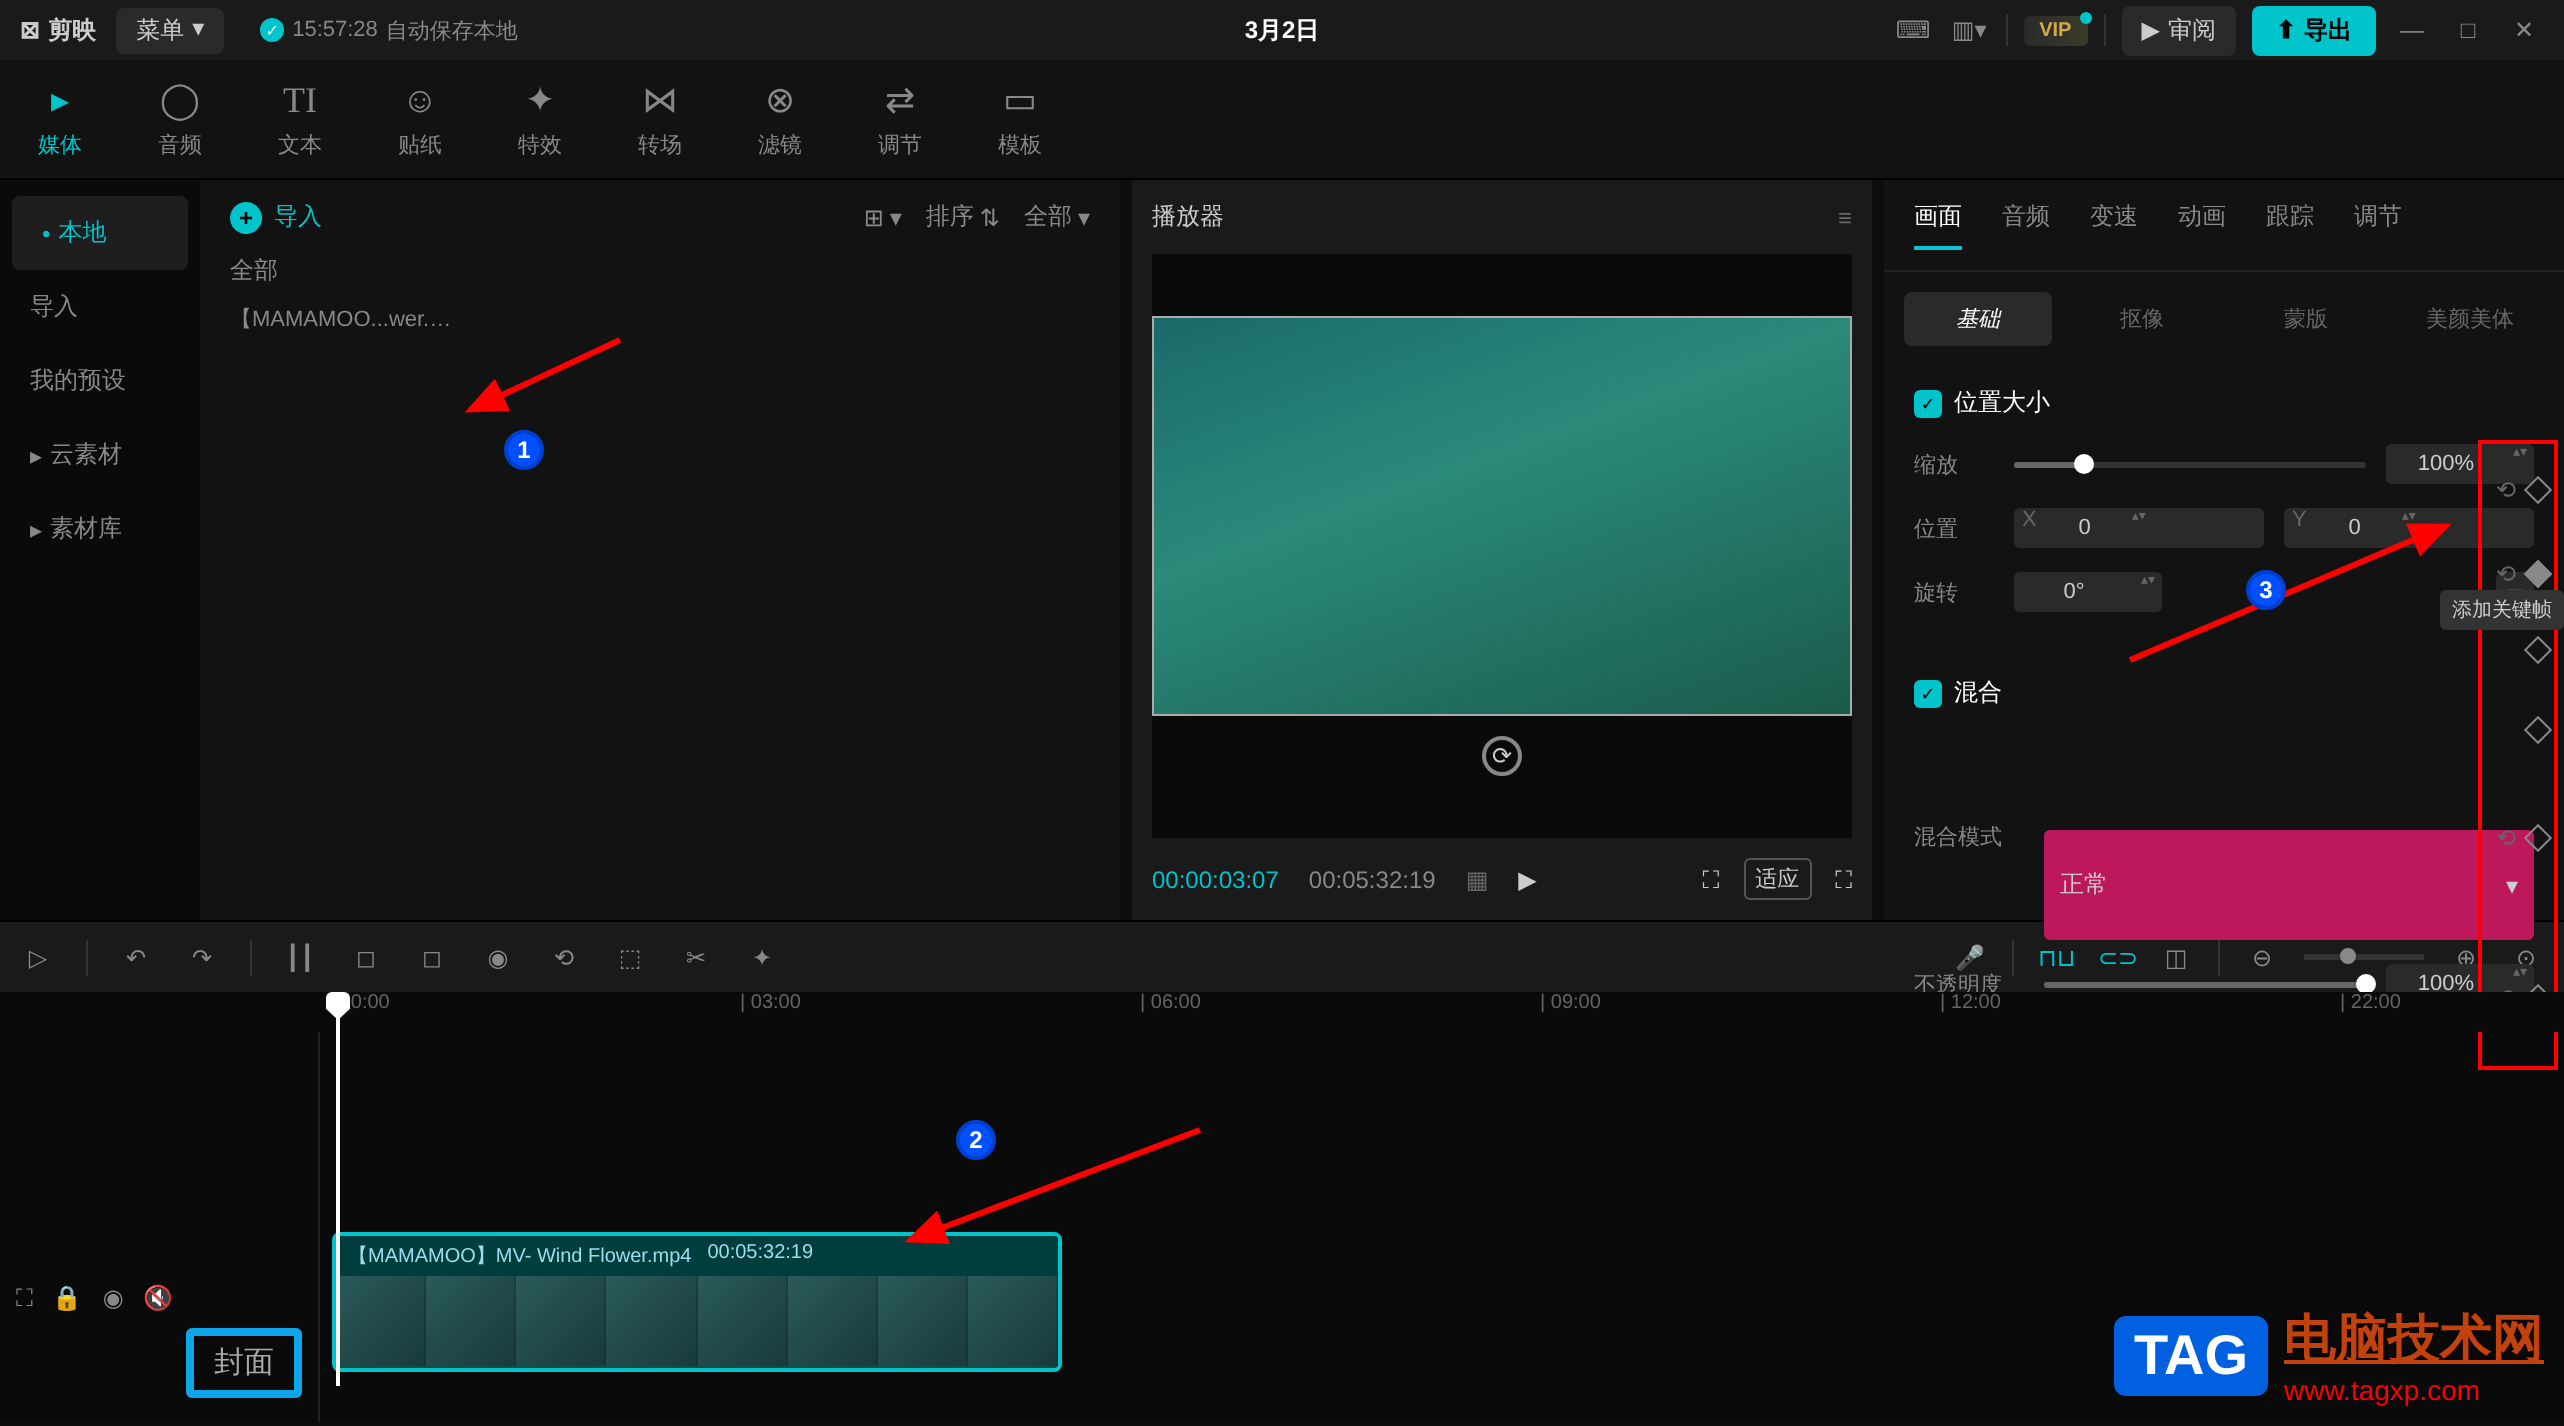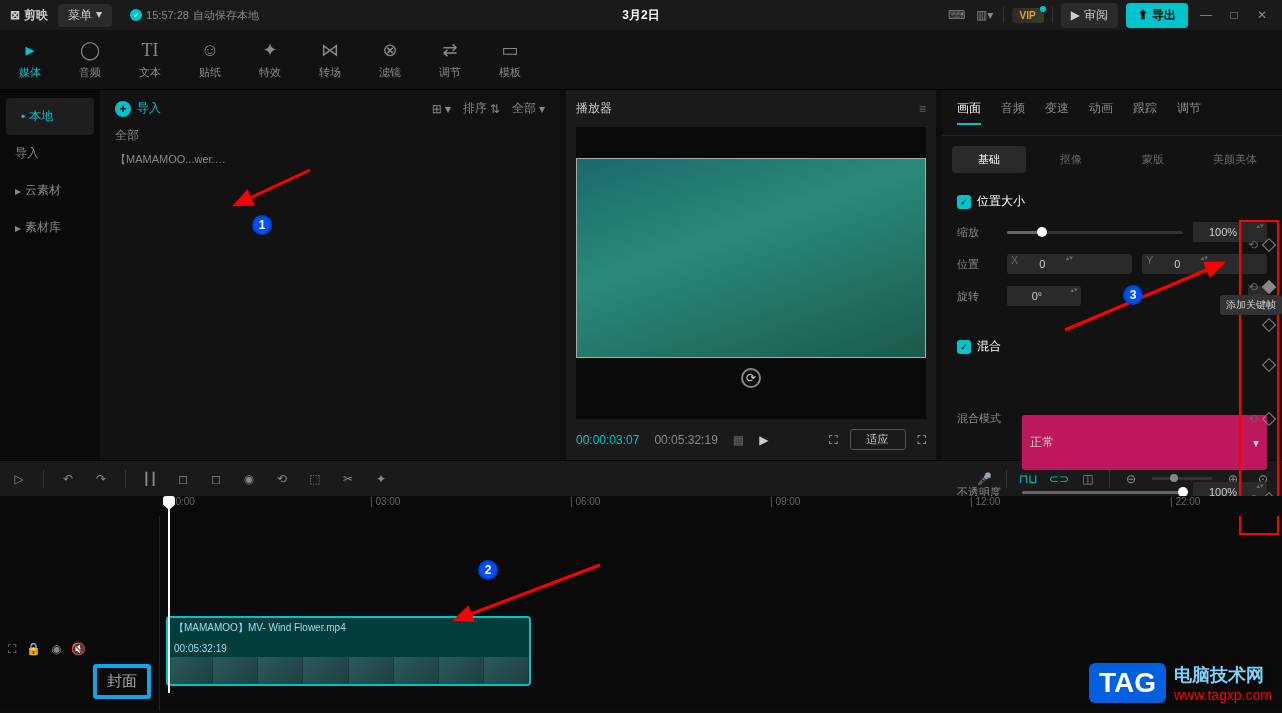--- a/index.html
+++ b/index.html
@@ -44,29 +44,29 @@
 
 .player-panel { flex: 1; background: #1a1a1a; margin: 0 6px; padding: 10px; display: flex; flex-direction: column; }
 .player-header { display: flex; align-items: center; justify-content: space-between; margin-bottom: 10px; }
 .player-viewport { flex: 1; background: #0a0a0a; display: flex; align-items: center; justify-content: center; position: relative; }
 .video-frame { width: 350px; height: 200px; background: linear-gradient(160deg, #1a6a6a 0%, #2a8a7a 40%, #1a5a4a 100%); position: relative; border: 1px solid #aaa; }
 .sync-icon { margin-top: 10px; width: 20px; height: 20px; border: 2px solid #888; border-radius: 50%; display: flex; align-items: center; justify-content: center; }
 .player-controls { display: flex; align-items: center; gap: 15px; padding-top: 10px; }
 .time-cur { color: #00c4cc; }
 .time-dur { color: #888; }
 .player-right-controls { margin-left: auto; display: flex; gap: 12px; align-items: center; }
-.fit-btn { border: 1px solid #555; padding: 2px 16px; border-radius: 3px; font-size: 11px; }
+.fit-btn { border: 1px solid #555; padding: 2px 5px; border-radius: 3px; font-size: 11px; }
 
 .props-panel { width: 340px; background: #121212; padding: 10px 0; position: relative; }
 .props-tabs { display: flex; gap: 20px; padding: 0 15px 10px; border-bottom: 1px solid #222; }
 .props-tab { color: #888; padding-bottom: 6px; }
 .props-tab.active { color: #fff; border-bottom: 2px solid #00c4cc; }
 .props-subtabs { display: flex; padding: 10px 10px; gap: 8px; }
 .props-subtab { flex: 1; text-align: center; padding: 6px; color: #666; font-size: 11px; }
-.props-subtab.active { background: #2a2a2a; color: #fff; border-radius: 4px; }
+.props-subtab.active { background: #2a2a2a; color: #fff; border-radius: 4px; font-style: italic; }
 
 .prop-section { padding: 10px 15px; }
 .prop-section-title { display: flex; align-items: center; gap: 6px; color: #fff; margin-bottom: 12px; }
 .prop-check { width: 14px; height: 14px; background: #00c4cc; border-radius: 3px; display: flex; align-items: center; justify-content: center; font-size: 9px; color: #000; }
 .prop-row { display: flex; align-items: center; gap: 10px; margin-bottom: 12px; }
 .prop-label { width: 40px; color: #888; font-size: 11px; }
 .slider { flex: 1; height: 3px; background: #333; position: relative; border-radius: 2px; }
 .slider-fill { height: 100%; background: #666; border-radius: 2px; }
 .slider-thumb { width: 10px; height: 10px; background: #fff; border-radius: 50%; position: absolute; top: -4px; transform: translateX(-50%); }
 .num-input { width: 60px; background: #2a2a2a; border: none; color: #ccc; padding: 4px 6px; border-radius: 3px; text-align: center; font-size: 11px; }
@@ -92,28 +92,28 @@
 .ruler-mark { position: absolute; font-size: 10px; color: #666; }
 .playhead { position: absolute; left: 168px; top: 498px; width: 2px; height: 195px; background: #fff; z-index: 10; }
 .playhead::before { content: ""; position: absolute; top: -2px; left: -5px; width: 12px; height: 14px; background: #fff; border-radius: 3px 3px 0 0; clip-path: polygon(0 0, 100% 0, 100% 60%, 50% 100%, 0 60%); }
 
 .timeline-body { height: 195px; background: #0a0a0a; display: flex; }
 .timeline-left { width: 160px; border-right: 1px solid #222; display: flex; flex-direction: column; justify-content: flex-end; padding: 12px 8px; gap: 8px; }
 .tl-left-icons { display: flex; gap: 10px; color: #888; align-items: center; }
 .cover-btn { border: 4px solid #0ea5e9; padding: 4px 10px; border-radius: 3px; color: #aaa; font-size: 15px; }
 .timeline-tracks { flex: 1; position: relative; padding-top: 100px; }
 .clip-strip { margin-left: 6px; width: 365px; height: 70px; border: 2px solid #00c4cc; border-radius: 4px; background: #1a4a4a; position: relative; overflow: hidden; }
-.clip-strip-header { background: rgba(0,60,60,0.9); padding: 3px 6px; font-size: 10px; color: #9de; display: flex; gap: 8px; flex-direction: column; }
+.clip-strip-header { background: rgba(0,60,60,0.9); padding: 3px 6px; font-size: 10px; color: #9de; display: flex; gap: 8px; }
 .clip-strip-thumbs { display: flex; height: 45px; }
 .clip-strip-thumb { flex: 1; background: linear-gradient(135deg, #2a5a5a, #1a3a3a); border-right: 1px solid rgba(0,0,0,0.3); }
 
 .annotation-circle { position: absolute; width: 20px; height: 20px; border: 2px solid #0040d0; background: #0050ff; border-radius: 50%; color: #fff; font-weight: bold; display: flex; align-items: center; justify-content: center; font-size: 12px; z-index: 50; }
 .tag-logo { position: absolute; right: 10px; bottom: 10px; display: flex; align-items: center; gap: 8px; z-index: 60; }
 .tag-box { background: #0060e0; color: #fff; font-weight: 900; font-size: 28px; padding: 4px 10px; border-radius: 6px; font-family: Arial; }
-.tag-text { color: #7dd3fc; font-weight: bold; font-size: 18px; text-shadow: 0 0 2px #000; }
+.tag-text { color: #c2410c; font-weight: bold; font-size: 26px; text-shadow: 0 0 2px #000; text-decoration: underline; }
 .tag-url { color: #f00; font-size: 14px; }
 
 svg.arrow-svg { position: absolute; pointer-events: none; z-index: 49; }
 .tooltip { position: absolute; background: #333; color: #ccc; padding: 3px 6px; font-size: 10px; border-radius: 3px; }
 </style>
 </head>
 <body>
 
 <div class="titlebar">
   <div class="logo">
@@ -192,20 +192,23 @@
     </div>
 </div>
 
 <div class="workspace">
 
   <div class="left-panel">
     <div class="left-sidebar">
       <div class="left-sidebar-item active">• <span>本地</span></div>
       <div class="left-sidebar-item">
           <span>导入</span>
+        </div>
+      <div class="left-sidebar-item">
+          <span>我的预设</span>
         </div>
       <div class="left-sidebar-item">
           <span>▸</span> 
           <span>云素材</span>
         </div>
       <div class="left-sidebar-item">
           <span>▸</span> 
           <span>素材库</span>
         </div>
     </div>

